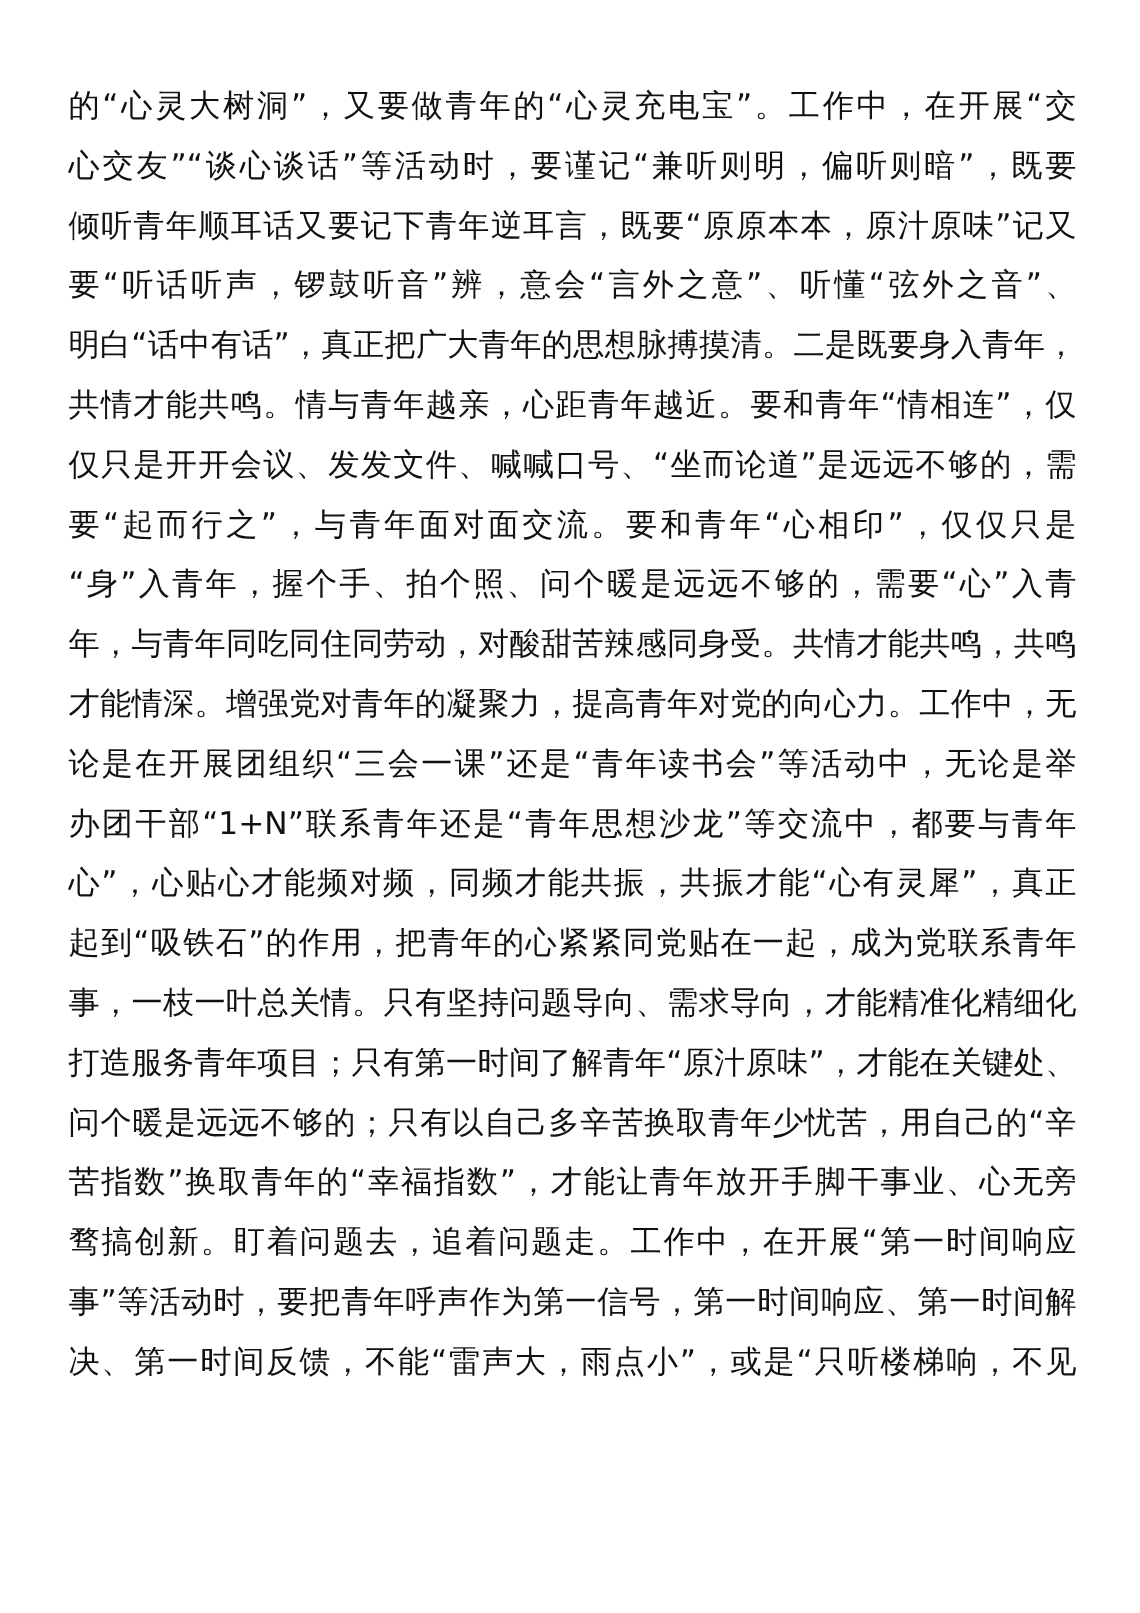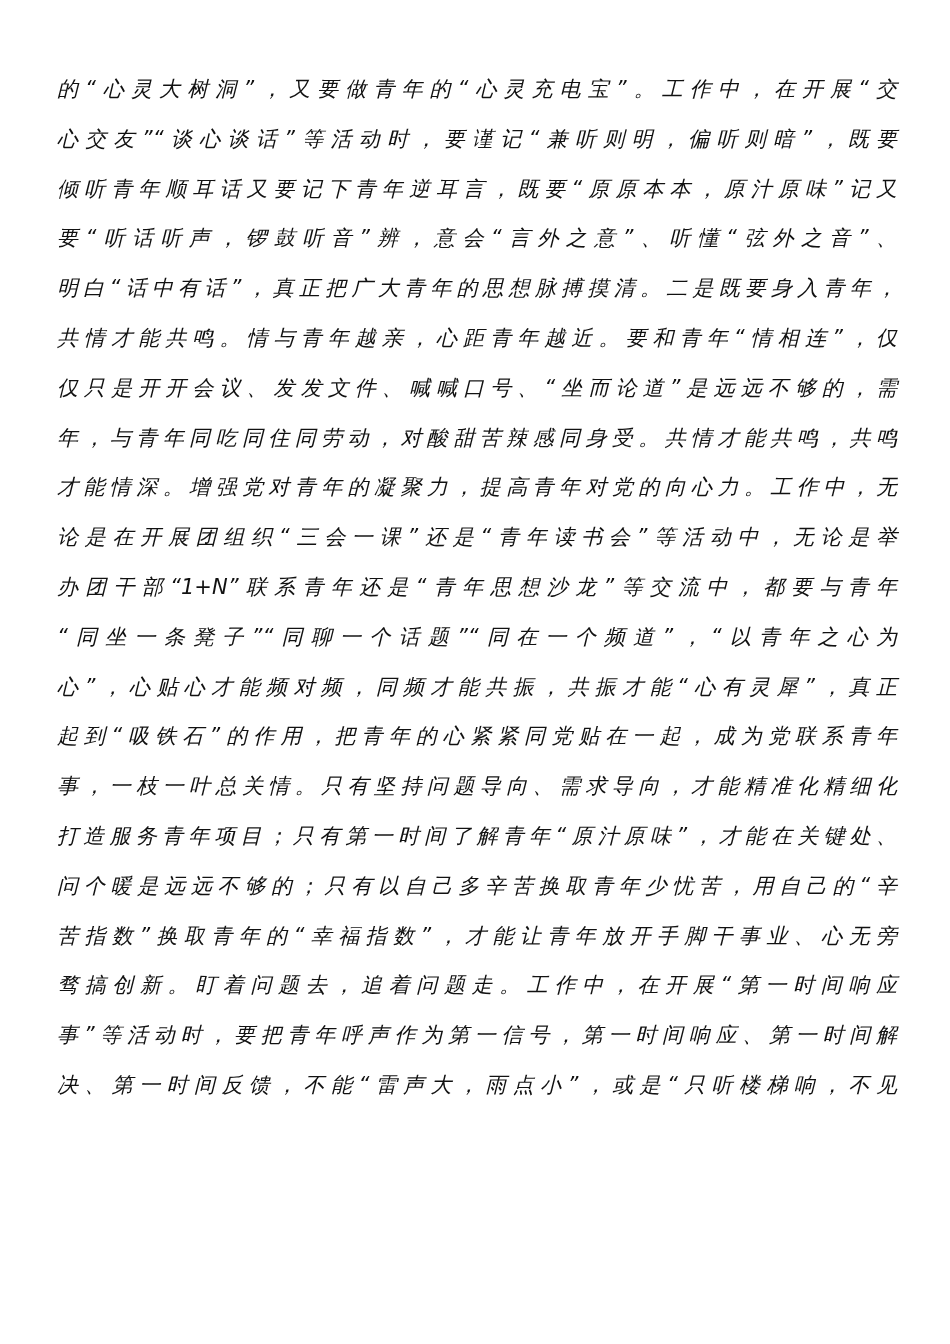--- a/index.html
+++ b/index.html
@@ -17,47 +17,47 @@
   }
   .page {
     position: absolute;
     left: 57px;
     top: 65px;
     width: 840px;
   }
   .line {
     height: 49.8px;
     line-height: 49.8px;
-    font-size: 21px;
+    font-size: 26px;
     white-space: nowrap;
     letter-spacing: 0px;
     text-align: justify;
     text-align-last: justify;
-    font-style: italic;
   }
   .line.last {
     text-align-last: justify;
   }
 </style>
 </head>
 <body>
 
 <div class="page">
   <div class="line">的“心灵大树洞”，又要做青年的“心灵充电宝”。工作中，在开展“交</div>
   <div class="line">心交友”“谈心谈话”等活动时，要谨记“兼听则明，偏听则暗”，既要</div>
   <div class="line">倾听青年顺耳话又要记下青年逆耳言，既要“原原本本，原汁原味”记又</div>
   <div class="line">要“听话听声，锣鼓听音”辨，意会“言外之意”、听懂“弦外之音”、</div>
   <div class="line">明白“话中有话”，真正把广大青年的思想脉搏摸清。二是既要身入青年，</div>
   <div class="line">共情才能共鸣。情与青年越亲，心距青年越近。要和青年“情相连”，仅</div>
   <div class="line">仅只是开开会议、发发文件、喊喊口号、“坐而论道”是远远不够的，需</div>
+  <div class="line">要“起而行之”，与青年面对面交流。要和青年“心相印”，仅仅只是</div>
+  <div class="line">“身”入青年，握个手、拍个照、问个暖是远远不够的，需要“心”入青</div>
   <div class="line">年，与青年同吃同住同劳动，对酸甜苦辣感同身受。共情才能共鸣，共鸣</div>
   <div class="line">才能情深。增强党对青年的凝聚力，提高青年对党的向心力。工作中，无</div>
   <div class="line">论是在开展团组织“三会一课”还是“青年读书会”等活动中，无论是举</div>
   <div class="line">办团干部“1+N”联系青年还是“青年思想沙龙”等交流中，都要与青年</div>
-  <div class="line">“同坐一条凳子”“同聊一个话题”“同在一个频道”，“以青年之心为</div>
   <div class="line">心”，心贴心才能频对频，同频才能共振，共振才能“心有灵犀”，真正</div>
   <div class="line">起到“吸铁石”的作用，把青年的心紧紧同党贴在一起，成为党联系青年</div>
   <div class="line">事，一枝一叶总关情。只有坚持问题导向、需求导向，才能精准化精细化</div>
   <div class="line">打造服务青年项目；只有第一时间了解青年“原汁原味”，才能在关键处、</div>
   <div class="line">问个暖是远远不够的；只有以自己多辛苦换取青年少忧苦，用自己的“辛</div>
   <div class="line">苦指数”换取青年的“幸福指数”，才能让青年放开手脚干事业、心无旁</div>
   <div class="line">骛搞创新。盯着问题去，追着问题走。工作中，在开展“第一时间响应</div>
   <div class="line">事”等活动时，要把青年呼声作为第一信号，第一时间响应、第一时间解</div>
   <div class="line last">决、第一时间反馈，不能“雷声大，雨点小”，或是“只听楼梯响，不见</div>
 </div>

